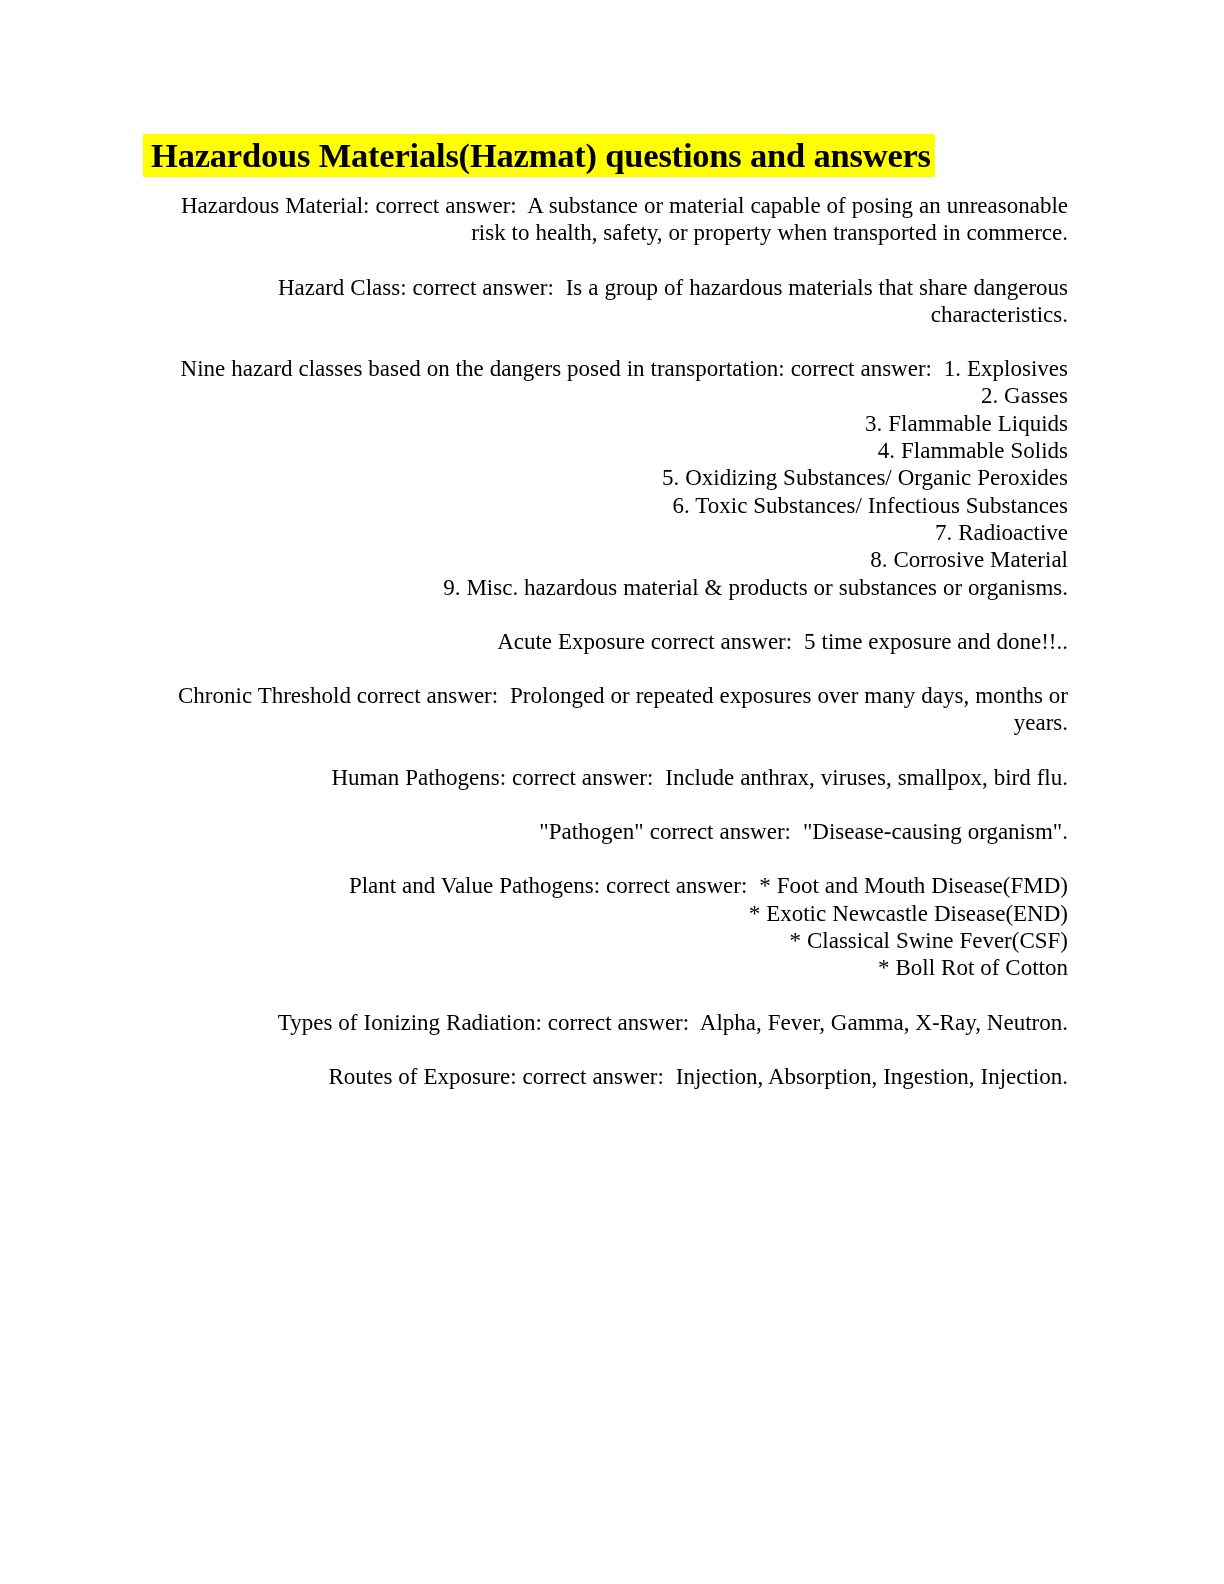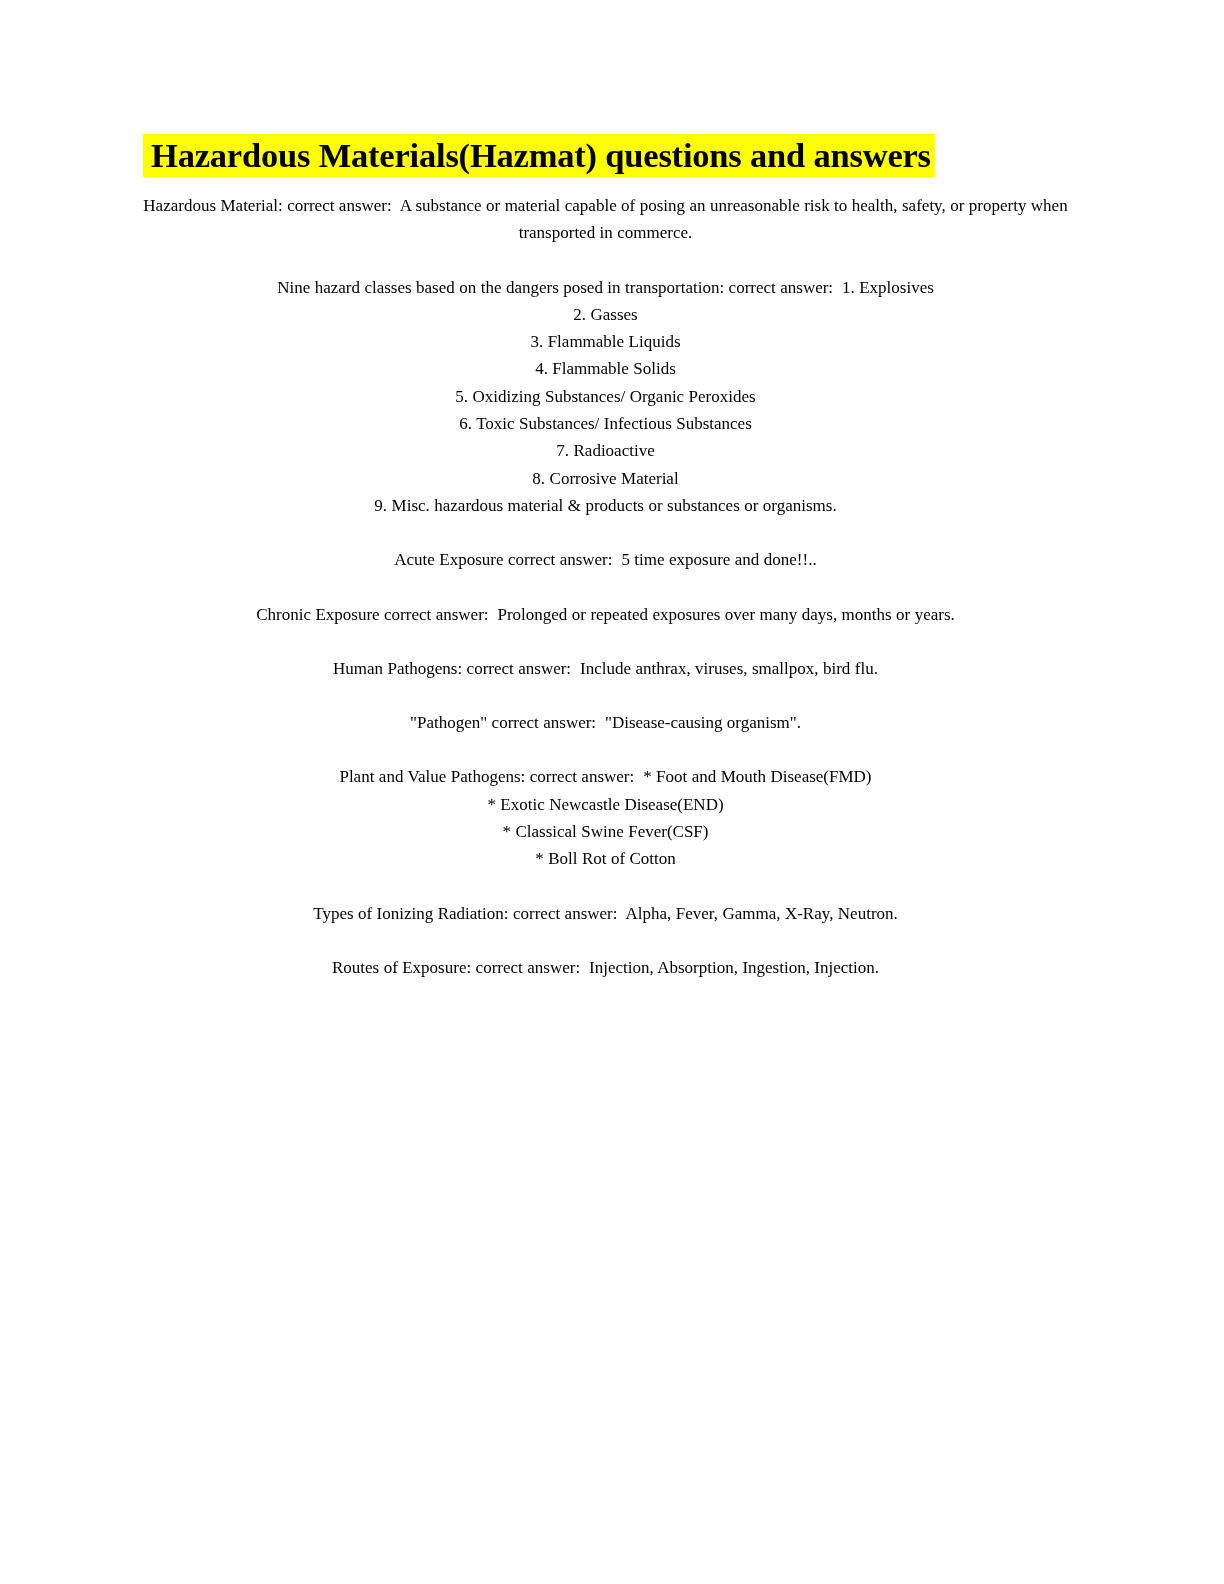--- a/index.html
+++ b/index.html
@@ -38,51 +38,52 @@
     margin: 0 0 14px 0;
     white-space: nowrap;
   }
   .doc-title .hl {
     background-color: #ffff00;
     padding: 2px 4px 3px 8px;
     box-decoration-break: clone;
     -webkit-box-decoration-break: clone;
   }
   .block {
-    font-size: 17px;
+    font-size: 23px;
     line-height: 27.3px;
     margin: 0 0 27px 0;
-    text-align: center;
+    text-align: right;
     white-space: pre-wrap;
     word-spacing: 0.2px;
   }
   .block:last-child {
     margin-bottom: 0;
   }
 </style>
 </head>
 <body>
 
 <div class="page">
   <div class="doc-body">
 
     <h1 class="doc-title"><span class="hl">Hazardous Materials(Hazmat) questions and answers</span></h1>
 
     <p class="block">Hazardous Material: correct answer:  A substance or material capable of posing an unreasonable risk to health, safety, or property when transported in commerce.</p>
+    <p class="block">Hazard Class: correct answer:  Is a group of hazardous materials that share dangerous characteristics.</p>
     <p class="block">Nine hazard classes based on the dangers posed in transportation: correct answer:  1. Explosives
 2. Gasses
 3. Flammable Liquids
 4. Flammable Solids
 5. Oxidizing Substances/ Organic Peroxides
 6. Toxic Substances/ Infectious Substances
 7. Radioactive
 8. Corrosive Material
 9. Misc. hazardous material &amp; products or substances or organisms.</p>
     <p class="block">Acute Exposure correct answer:  5 time exposure and done!!..</p>
-    <p class="block">Chronic Exposure correct answer:  Prolonged or repeated exposures over many days, months or years.</p>
+    <p class="block">Chronic Threshold correct answer:  Prolonged or repeated exposures over many days, months or years.</p>
     <p class="block">Human Pathogens: correct answer:  Include anthrax, viruses, smallpox, bird flu.</p>
     <p class="block">"Pathogen" correct answer:  "Disease-causing organism".</p>
     <p class="block">Plant and Value Pathogens: correct answer:  * Foot and Mouth Disease(FMD)
 * Exotic Newcastle Disease(END)
 * Classical Swine Fever(CSF)
 * Boll Rot of Cotton</p>
     <p class="block">Types of Ionizing Radiation: correct answer:  Alpha, Fever, Gamma, X-Ray, Neutron.</p>
     <p class="block">Routes of Exposure: correct answer:  Injection, Absorption, Ingestion, Injection.</p>
 
   </div>

